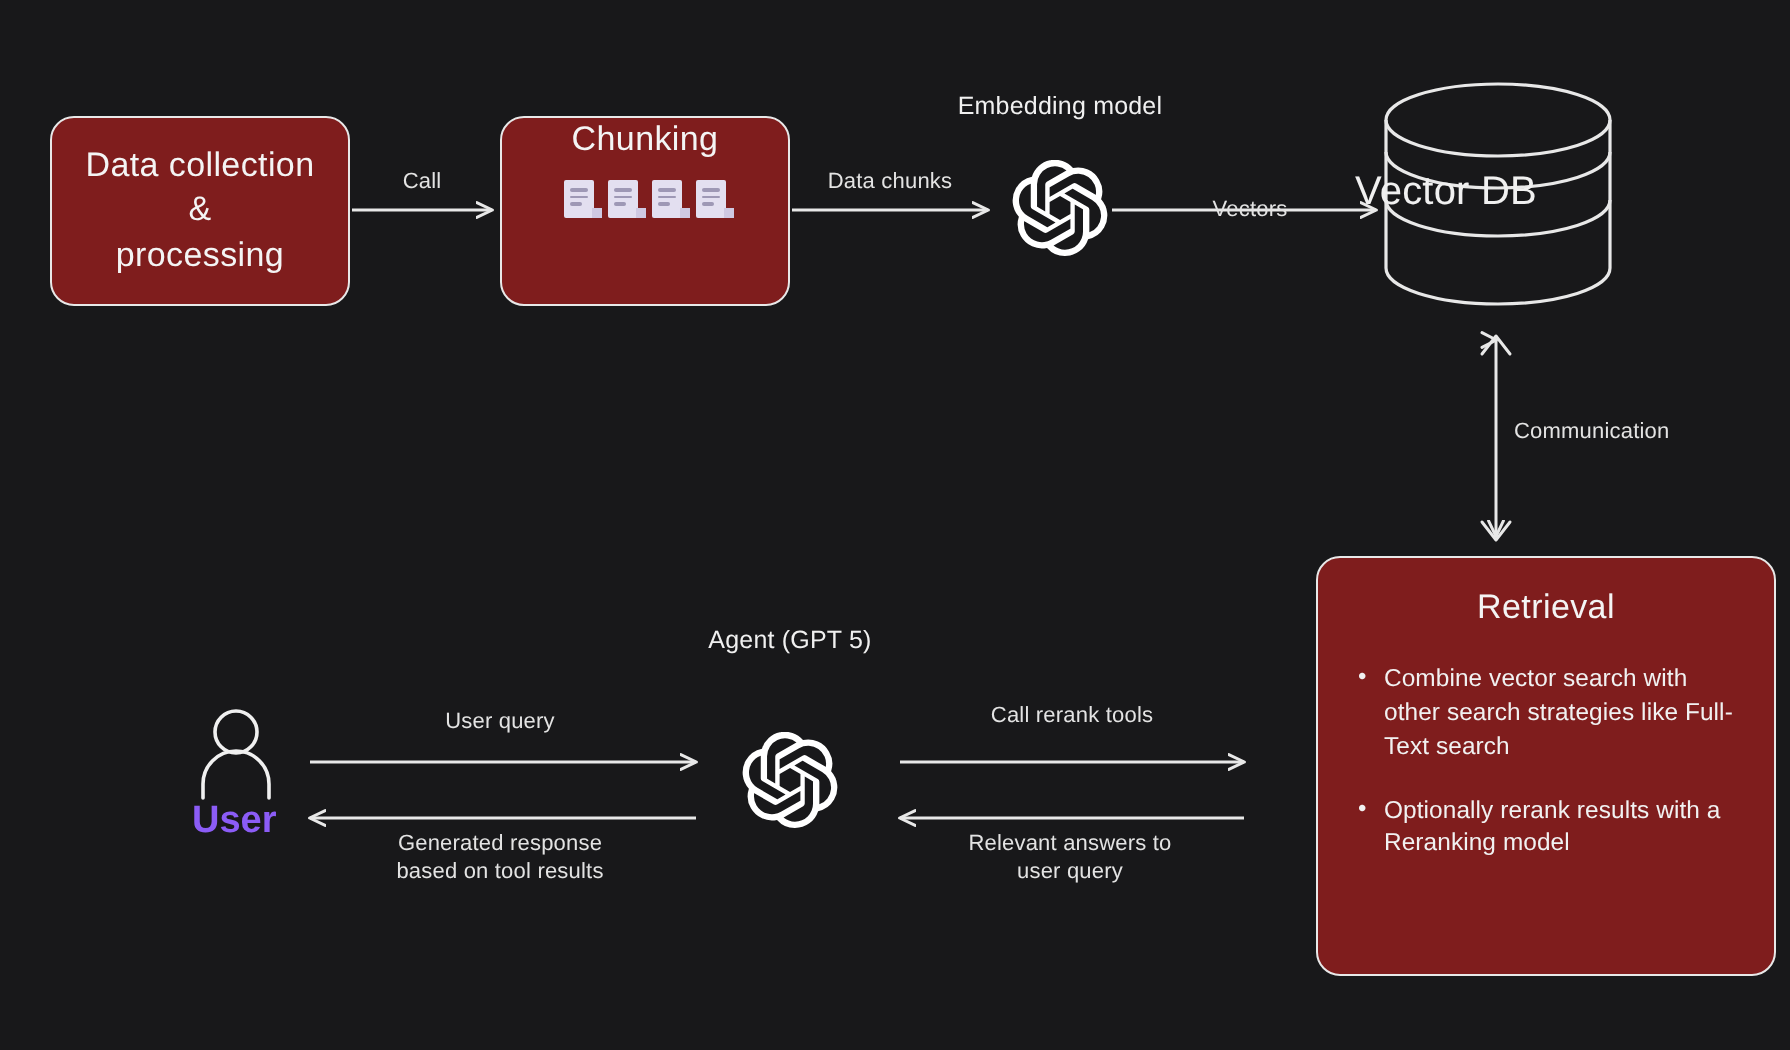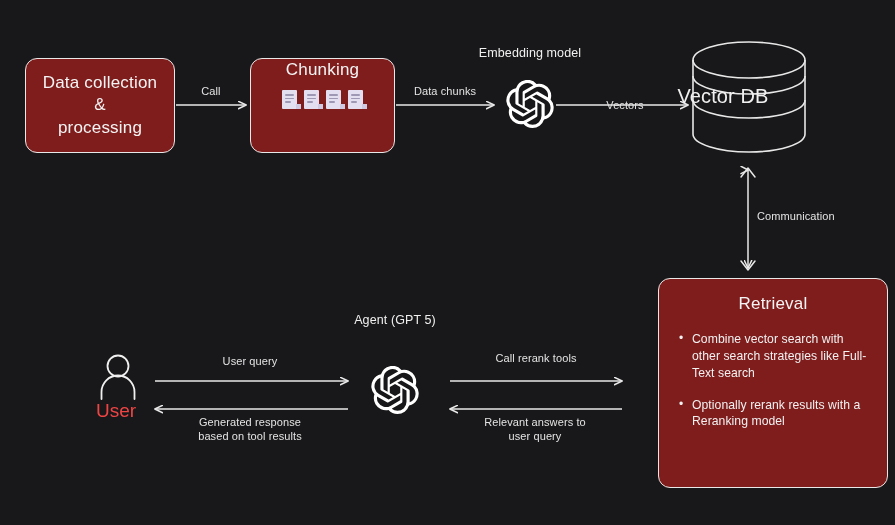--- a/index.html
+++ b/index.html
@@ -91,21 +91,22 @@
   }
   .bullets li:last-child{margin-bottom:0;}
   .bullets li::before{
     content:"•";
     position:absolute;left:0;top:-1px;
     color:#f1f1f1;font-size:12px;
   }
   .user-caption{
     position:absolute;
     font-size:19px;
-    color:#ef4444;
+    color:#8b5cf6;
+    font-weight:bold;
   }
   svg{display:block;}
 </style>
 </head>
 <body>
 
 <svg id="canvas" viewBox="0 0 895 525" xmlns="http://www.w3.org/2000/svg">
   <defs>
     <marker id="ah" markerWidth="9" markerHeight="9" refX="8.2" refY="4.5" orient="auto" markerUnits="userSpaceOnUse">
       <path d="M0.6,0.8 L8.4,4.5 L0.6,8.2" fill="none" stroke="#e8e8e8" stroke-width="1.5" stroke-linecap="round" stroke-linejoin="round"></path>

